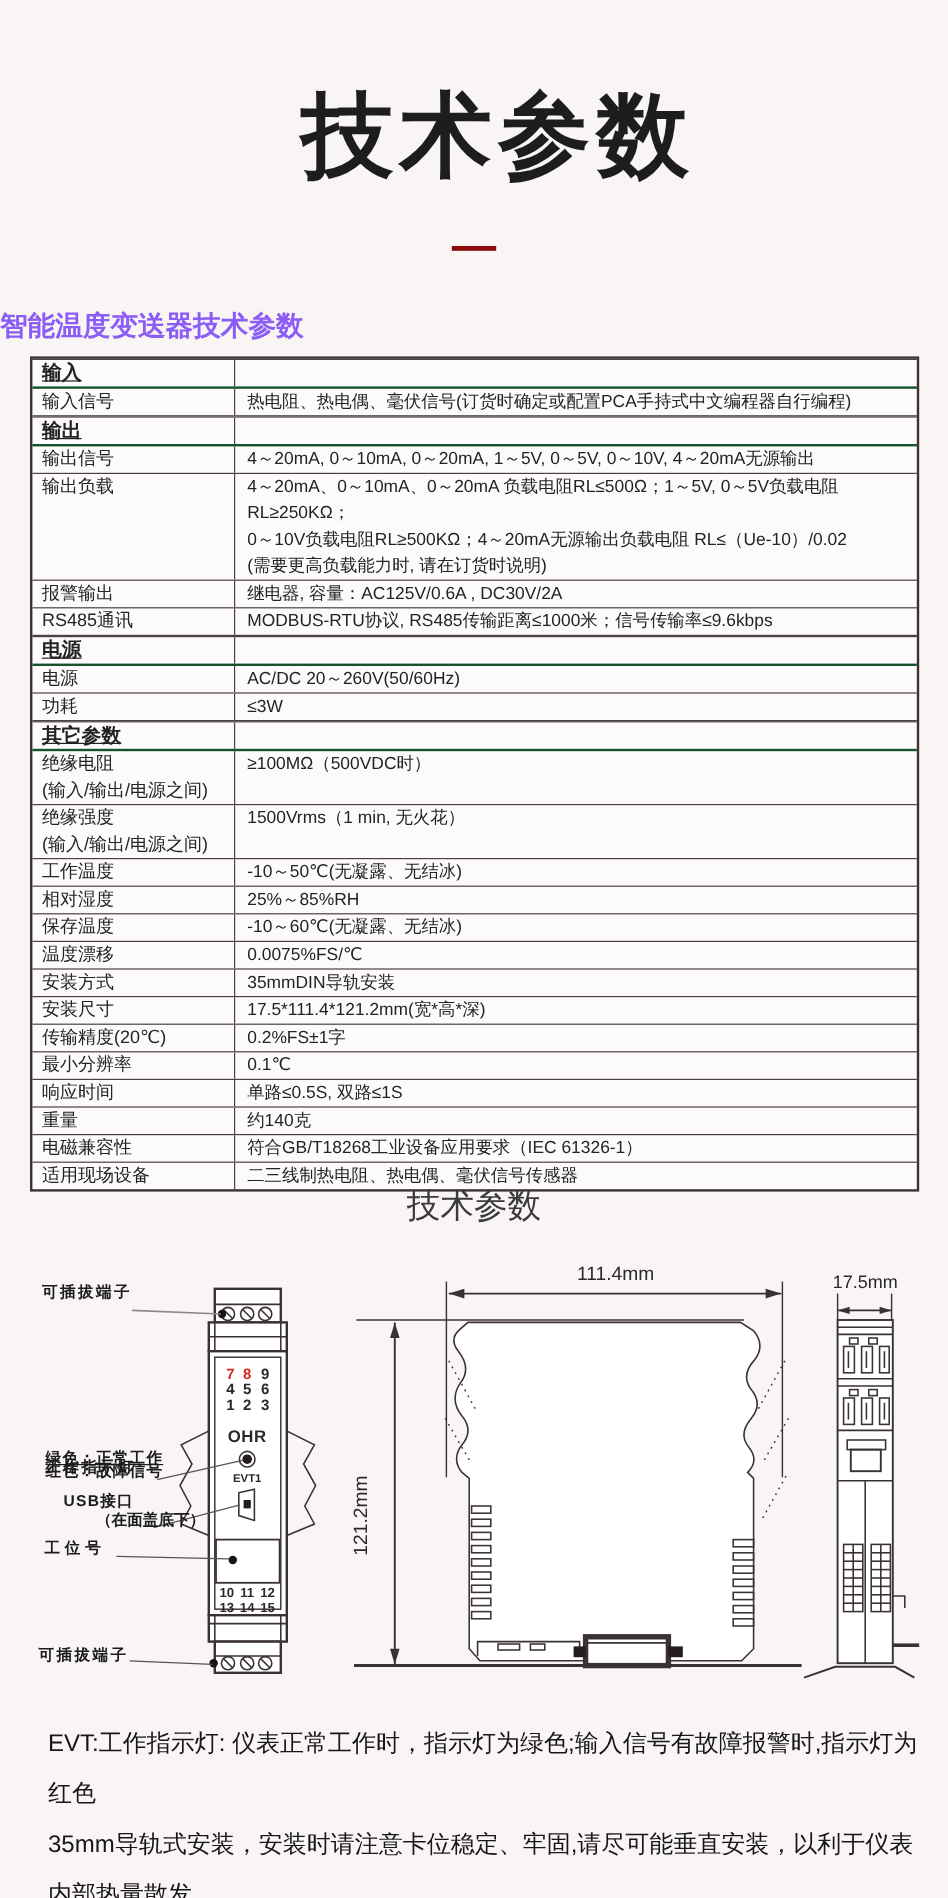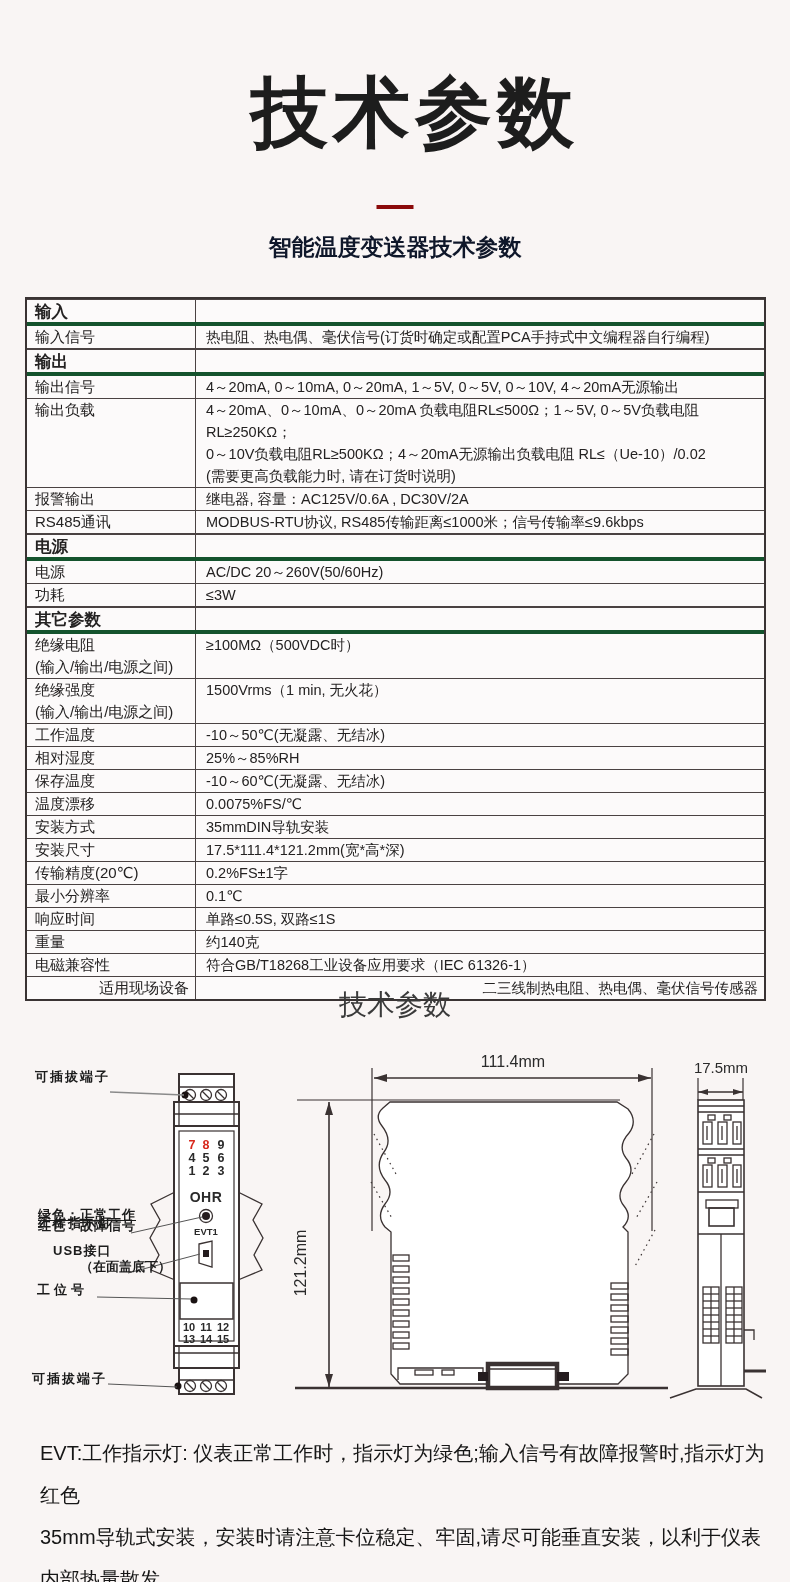--- a/index.html
+++ b/index.html
@@ -13,31 +13,31 @@
   .page-title{
     position:absolute;top:62px;left:0;width:100%;
     text-align:center;font-size:77px;font-weight:900;letter-spacing:5px;
     color:#1d1d1d;margin:0;padding-left:20px;
   }
   .red-divider{
     position:absolute;top:205px;left:50%;transform:translateX(-50%);
     width:37px;height:4px;background:#8b0a0a;
   }
   .subtitle{
-    position:absolute;top:232px;left:0;width:100%;
-    text-align:center;font-size:23px;font-weight:600;color:#0f172a;margin:0;
+    position:absolute;top:256px;left:0;width:100%;
+    text-align:left;font-size:23px;font-weight:600;color:#8b5cf6;margin:0;
   }
   
   .spec-table{
     position:absolute;top:297px;left:25px;width:741px;
     border:2px solid #3a3333;background:#fcfafa;box-sizing:border-box;
   }
   .t-row{display:flex;border-bottom:1px solid #4a4242;}
-  .t-row:last-child{border-bottom:none;text-align:right;}
-  .t-section{border-top:1px solid #4a4242;border-bottom:4px solid #14532d;}
+  .t-row:last-child{border-bottom:none;}
+  .t-section{border-top:1px solid #4a4242;border-bottom:2px solid #14532d;text-decoration:underline;}
   .t-section .t-label{font-weight:bold;font-size:16.5px;}
   .t-label{
     width:169px;flex:0 0 169px;box-sizing:border-box;
     border-right:1px solid #4a4242;
     padding:0 6px 0 8px;font-size:15px;line-height:22px;
     white-space:pre-line;color:#242222;
   }
   .t-value{
     flex:1;padding:0 6px 0 10px;font-size:14.5px;line-height:22px;
     white-space:pre-line;color:#242222;

